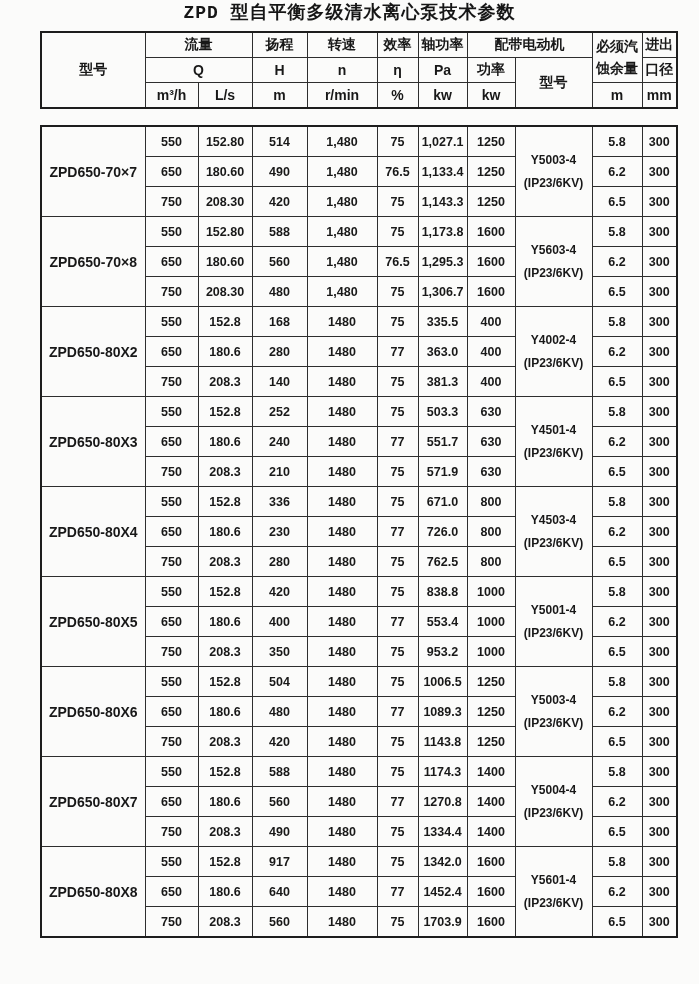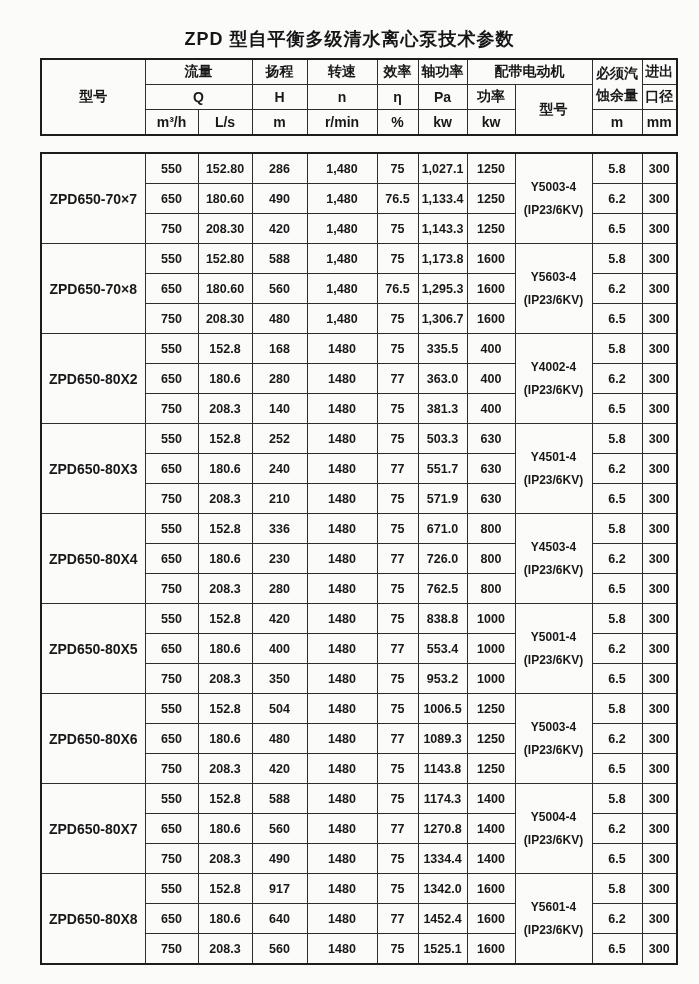--- a/index.html
+++ b/index.html
@@ -8,24 +8,23 @@
   }
   body {
     width: 699px;
     height: 984px;
     background: #fbfbfa;
     font-family: "Liberation Sans", sans-serif;
     color: #1c1c1c;
     overflow: hidden;
   }
   .page-title {
-    margin-top: 27px;
     margin-bottom: 7px;
     text-align: center;
-    font-family: Liberation Sans, sans-serif;
+    font-family: Liberation Mono, monospace;
     font-size: 18px;
     font-weight: bold;
     letter-spacing: 1px;
     color: #161616;
   }
   table {
     border-collapse: collapse;
     table-layout: fixed;
     margin-left: 40px;
     width: 636px;
@@ -116,21 +115,21 @@
       <col style="width:48px">
       <col style="width:77px">
     <col style="width:50px">
       <col style="width:35px">
   </colgroup>
   <tbody id="body-rows">
       <tr>
         <td rowspan="3" class="model-cell">ZPD650-70×7</td>
         <td>550</td>
         <td>152.80</td>
-        <td>286</td>
+        <td>514</td>
         <td>1,480</td>
         <td>75</td>
         <td>1,027.1</td>
         <td>1250</td>
         <td rowspan="3" class="motor-cell">Y5003-4
 (IP23/6KV)</td>
         <td>5.8</td>
         <td>300</td>
       </tr>
       <tr>
@@ -431,19 +430,19 @@
         <td>1600</td>
         <td>6.2</td>
         <td>300</td>
       </tr>
       <tr>
         <td>750</td>
         <td>208.3</td>
         <td>560</td>
         <td>1480</td>
         <td>75</td>
-        <td>1525.1</td>
+        <td>1703.9</td>
         <td>1600</td>
         <td>6.5</td>
         <td>300</td>
       </tr>
     </tbody>
 </table>
 
 </body></html>

